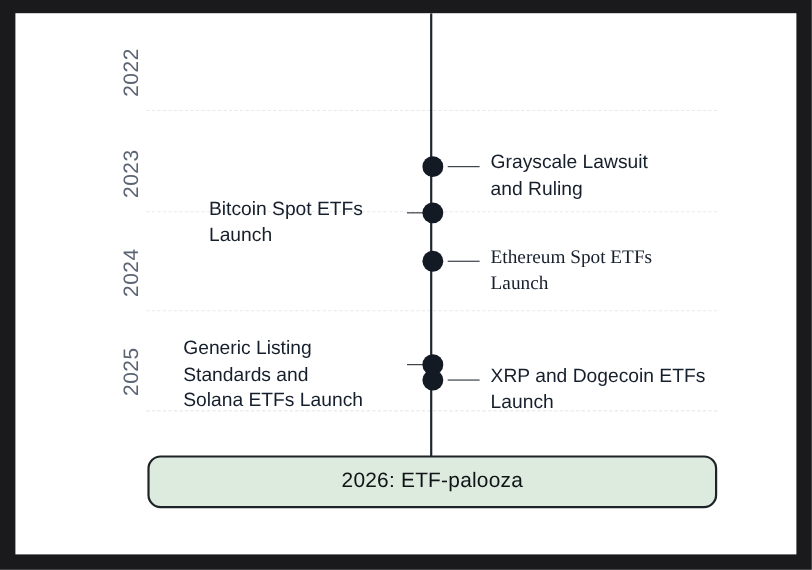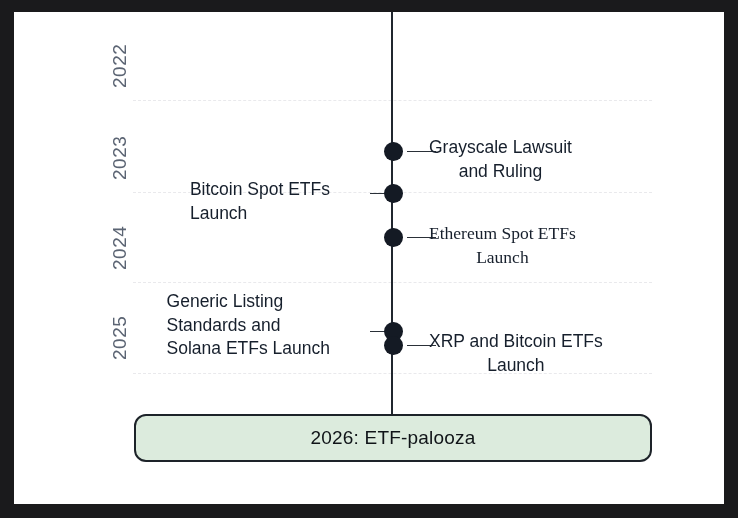--- a/index.html
+++ b/index.html
@@ -87,21 +87,21 @@
   .connector.left  { left: 356px; width: 29px; }
 
   
   .event-label {
     position: absolute;
     color: #161f2c;
     font-size: 17.5px;
     line-height: 23.5px;
     white-space: pre-line;
   }
-  .event-label.right { left: 415px; text-align: center; }
+  .event-label.right { left: 432px; text-align: left; }
   .event-label.left  { right: 394px; text-align: left; }
 
   
   #summary-box {
     position: absolute;
     left: 120px;
     top: 402px;
     width: 518px;
     height: 48px;
     box-sizing: border-box;
@@ -146,27 +146,27 @@
     <div class="event-label left" style="top:166px;">Bitcoin Spot ETFs
 Launch</div>
 
     <div class="connector right" style="top:225px;"></div>
     <div class="dot" style="top:225px;"></div>
     <div class="event-label right" style="top:210px;font-family:Liberation Serif, serif;">Ethereum Spot ETFs
 Launch</div>
 
     <div class="connector left" style="top:319px;"></div>
     <div class="dot" style="top:319px;"></div>
-    <div class="event-label left" style="top:278px;">Generic Listing
+    <div class="event-label left" style="top:293px;">Generic Listing
 Standards and
 Solana ETFs Launch</div>
 
     <div class="connector right" style="top:333px;"></div>
     <div class="dot" style="top:333px;"></div>
-    <div class="event-label right" style="top:318px;">XRP and Bitcoin ETFs
+    <div class="event-label right" style="top:318px;">XRP and Dogecoin ETFs
 Launch</div>
 
     <div id="summary-box">
       <span class="summary-text">2026: ETF-palooza</span>
     </div>
 
   </div>
 </div>
 
 </body></html>

